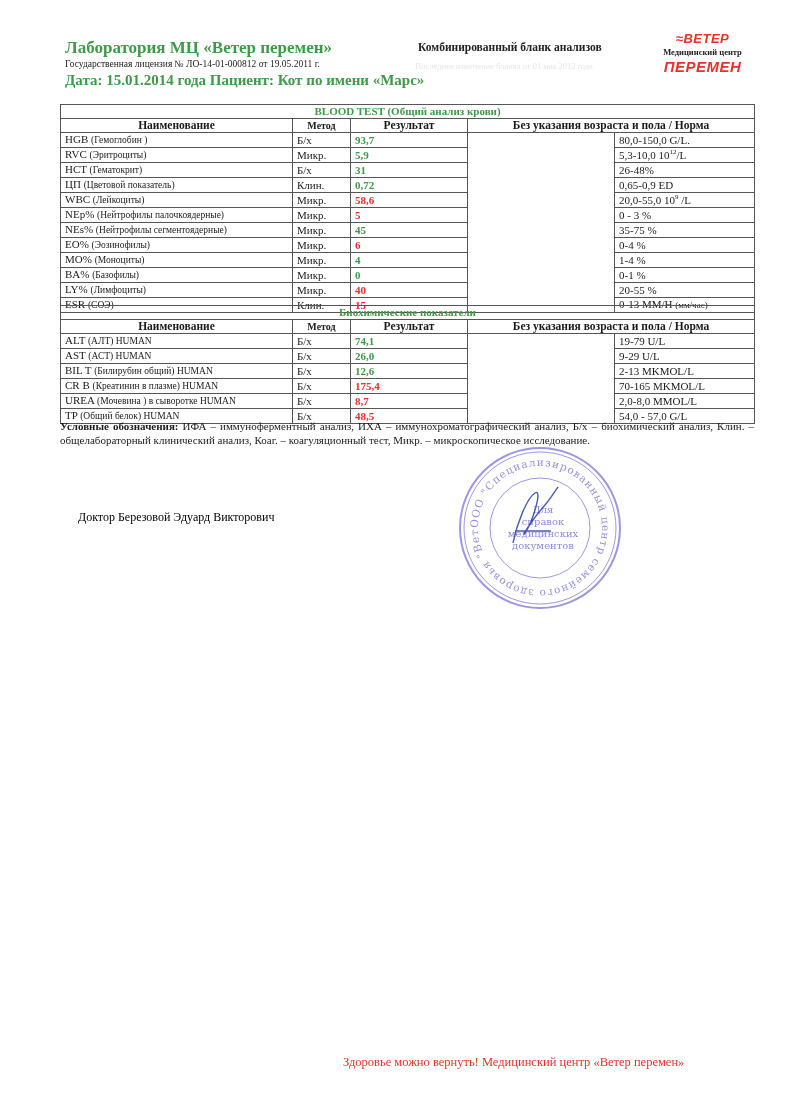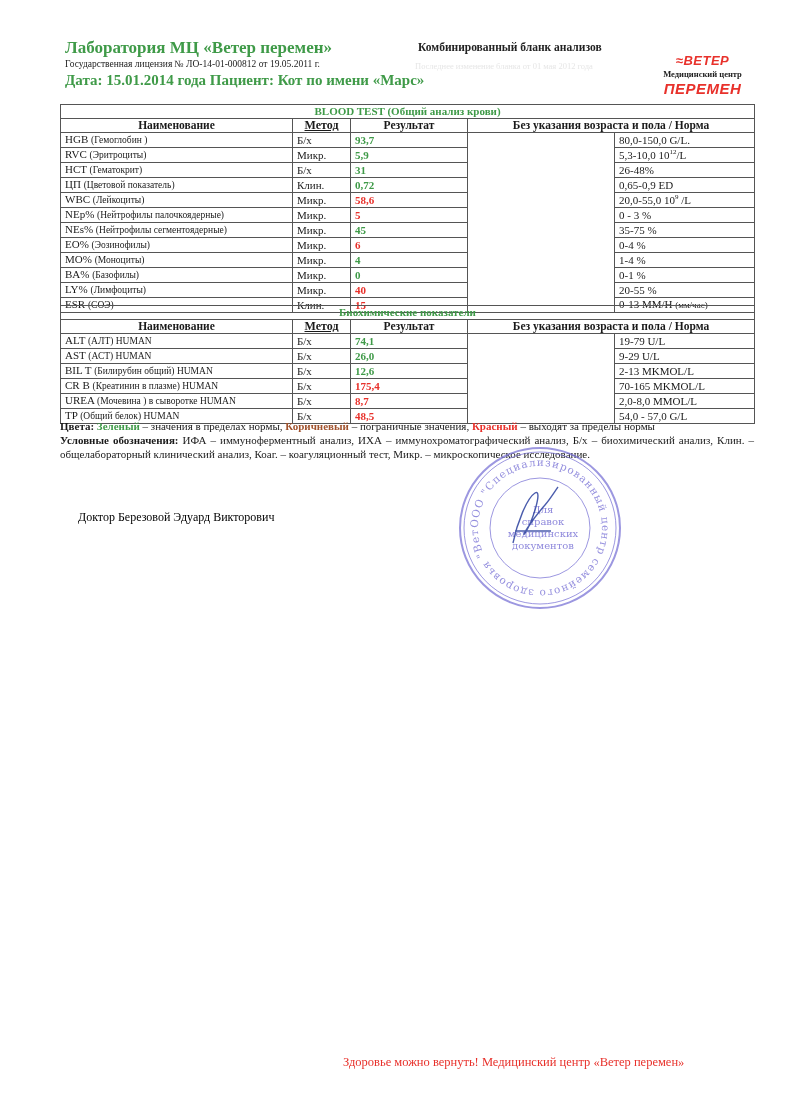--- a/index.html
+++ b/index.html
@@ -6,32 +6,32 @@
     body { width: 800px; height: 1109px; position: relative; overflow: hidden;
            font-family: "Liberation Serif", "DejaVu Serif", serif; color: #1a1a1a; }
 
     .lab-title { position: absolute; left: 65px; top: 38px; font-size: 17px; font-weight: bold; color: #3f9a48; }
     .license { position: absolute; left: 65px; top: 59px; font-size: 9.5px; color: #222; }
     .date-line { position: absolute; left: 65px; top: 72px; font-size: 15px; font-weight: bold; color: #3f9a48; }
 
     .form-title { position: absolute; left: 418px; top: 41px; font-size: 11.5px; font-weight: bold; color: #222; }
     .form-sub { position: absolute; left: 415px; top: 61px; font-size: 8.5px; color: #e6e6e6; }
 
-    .logo { position: absolute; left: 655px; top: 54px; width: 95px; text-align: center; }
+    .logo { position: absolute; left: 655px; top: 32px; width: 95px; text-align: center; }
     .logo-top { font-family: "Liberation Sans", "DejaVu Sans", sans-serif; font-style: italic; font-weight: bold;
                 font-size: 13px; color: #e8312b; letter-spacing: 0.5px; line-height: 14px; }
     .logo-mid { font-size: 8.5px; font-weight: bold; color: #222; line-height: 13px; }
     .logo-bot { font-family: "Liberation Sans", "DejaVu Sans", sans-serif; font-style: italic; font-weight: bold;
                 font-size: 15px; color: #e8312b; letter-spacing: 0.5px; line-height: 16px; }
 
     table.lab { position: absolute; left: 60px; border-collapse: collapse; width: 694px; table-layout: fixed; }
     table.lab td, table.lab th { border: 1px solid #555; padding: 0 4px; height: 13px; line-height: 13px;
                                  font-size: 11px; white-space: nowrap; overflow: hidden; }
     table.lab th { font-weight: bold; font-size: 11.5px; text-align: center; }
-    table.lab th.m { font-size: 12px; text-decoration: underline; }
+    table.lab th.m { font-size: 10px; }
     .sec-title { text-align: center; font-weight: bold; color: #3f9a48; font-size: 11.5px; }
     .name small { font-size: 9.5px; }
     .method { font-size: 9.5px; }
     .res { font-weight: bold; font-size: 11.5px; }
     .green { color: #3f9a48; }
     .red { color: #e8312b; }
     sup { font-size: 7px; line-height: 0; }
 
     #t1 { top: 104px; }
     #t2 { top: 305px; padding-left: 44px; }
@@ -213,24 +213,20 @@
       <tr>
         <td class="name"><span>TP</span> <small>(Общий белок) HUMAN</small></td>
         <td class="method">Б/х</td>
         <td class="res red">48,5</td>
         <td><span>54,0 - 57,0 G/L</span></td>
       </tr>
     </tbody>
 </table>
 
 <div class="legend">
-  <div>
-    <b>Цвета:</b>
-    <b class="green">Зеленый</b><span> – значения в пределах нормы,  </span><b style="color:#a0522d">Коричневый</b><span>  – пограничные значения,  </span><b class="red">Красный</b><span>  – выходят за пределы нормы</span>
-  </div>
   <div class="just">
     <b>Условные обозначения:</b><span> ИФА – иммуноферментный анализ, ИХА – иммунохроматографический анализ, Б/х – биохимический анализ, Клин. – общелабораторный клинический анализ, Коаг. – коагуляционный тест, Микр. – микроскопическое исследование.</span>
   </div>
 </div>
 
 <div class="doctor">Доктор Березовой Эдуард Викторович</div>
 
 <svg class="stamp" viewBox="0 0 170 170">
   <defs>
     <path id="ringPath" d="M85,85 m-62,0 a62,62 0 1,1 124,0 a62,62 0 1,1 -124,0"></path>

